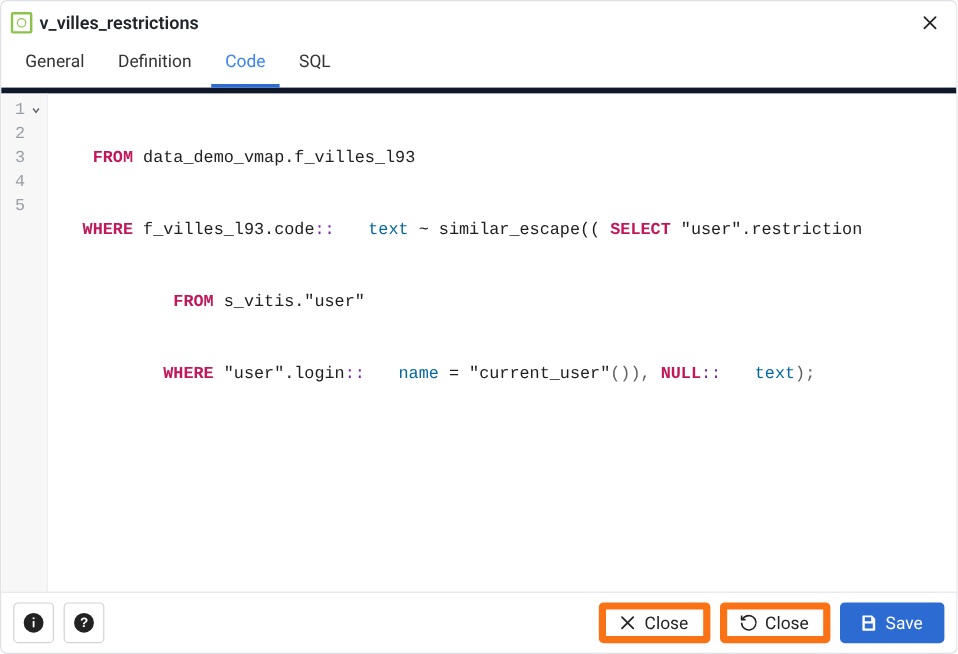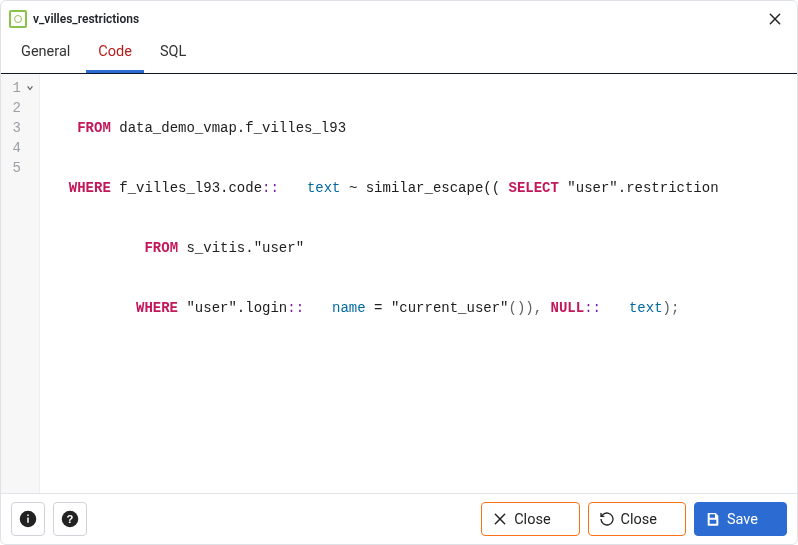--- a/index.html
+++ b/index.html
@@ -41,50 +41,50 @@
     flex: 0 0 auto;
   }
   .header-icon-inner {
     width: 8px;
     height: 8px;
     border: 1.5px solid #8bc34a;
     border-radius: 50%;
   }
   .header-title {
     font-weight: 600;
-    font-size: 12px;
+    font-size: 15px;
     flex: 1 1 auto;
     color: #212529;
   }
   .header-close {
     width: 24px;
     height: 24px;
     display:flex;
     align-items:center;
     justify-content:center;
     cursor: pointer;
   }
   .header-close svg { width: 16px; height: 16px; stroke: #222; }
 
   .tabs {
     display: flex;
     gap: 0;
     padding: 0 8px;
-    border-bottom: 1px solid #0f172a;
+    border-bottom: 5px solid #0f172a;
   }
   .tab {
     padding: 8px 12px 10px;
     font-size: 14.5px;
     color: #333;
     cursor: pointer;
     border-bottom: 3px solid transparent;
     margin-right: 4px;
   }
   .tab.active {
-    color: #b91c1c;
+    color: #3b82f6;
     border-bottom-color: #2c6bd1;
   }
 
   .code-area {
     flex: 1 1 auto;
     display: flex;
     font-family: "SFMono-Regular", Consolas, "Liberation Mono", Menlo, monospace;
     font-size: 14px;
     line-height: 20px;
     overflow: auto;
@@ -139,24 +139,24 @@
     width: 34px; height: 34px;
     border: 1px solid #cfd3d8;
     border-radius: 4px;
     background: #fff;
     display:flex; align-items:center;justify-content:center;
     cursor:pointer;
   }
   .icon-btn svg { width:18px;height:18px; fill:#222; }
   .btn {
     height: 34px;
-    border: 1px solid #f97316;
+    border: 6px solid #f97316;
     border-radius: 4px;
     background: #fff;
-    padding: 0 28px 0 10px;
+    padding: 0 12px 0 10px;
     display:flex;align-items:center;gap:6px;
     font-size: 14.5px;
     cursor:pointer;
     color:#222;
   }
   .btn svg { width:16px;height:16px; }
   .btn-primary {
     background: #2c6bd1;
     border-color: #2c6bd1;
     color: #fff;
@@ -175,20 +175,21 @@
     <div class="header-title">v_villes_restrictions</div>
     <div class="header-close">
       <svg viewBox="0 0 24 24" fill="none" stroke-width="2.2" stroke-linecap="round">
           <path d="M5 5l14 14M19 5L5 19"></path>
         </svg>
     </div>
   </div>
 
   <div class="tabs">
     <div class="tab">General</div>
+    <div class="tab">Definition</div>
     <div class="tab active">Code</div>
     <div class="tab">SQL</div>
   </div>
 
   <div class="code-area">
     <div class="gutter">
       <div class="gutter-row">
           <span class="gutter-num">1</span>
           <span class="fold-icon">
             <svg viewBox="0 0 10 10" width="8" height="8">

